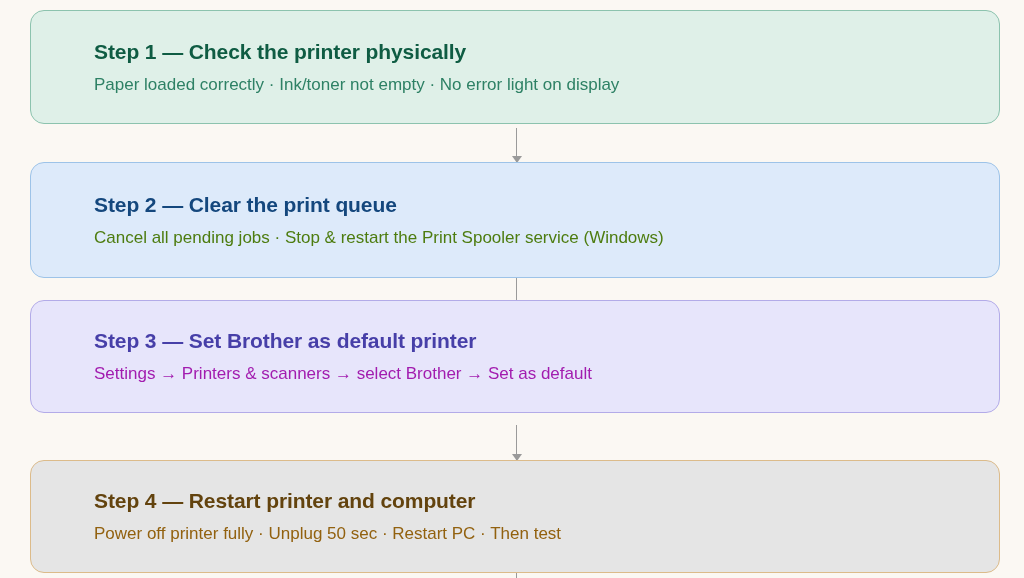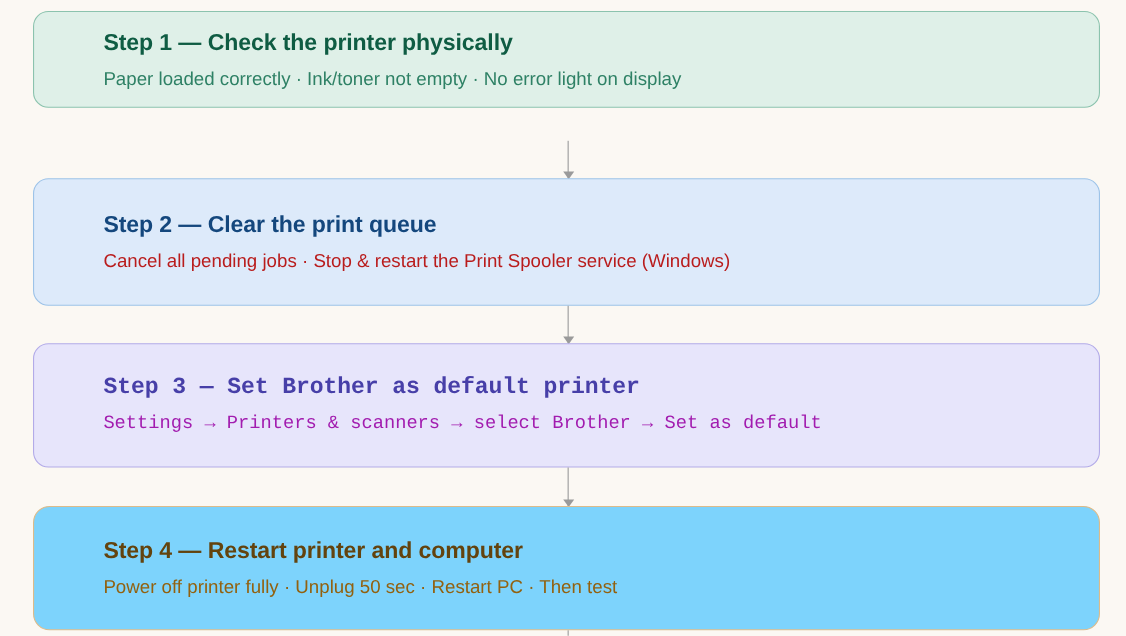--- a/index.html
+++ b/index.html
@@ -46,39 +46,39 @@
 
   .step-desc {
     font-size: 17px;
     font-weight: normal;
     line-height: 1.15;
     margin: 0;
     white-space: nowrap;
   }
 
   
-  #card-1 { top: 10px;  height: 88px; }
+  #card-1 { top: 10px;  height: 114px; }
   #card-2 { top: 162px; height: 116px; }
-  #card-3 { top: 312px; height: 113px; font-family: Liberation Mono, monospace; }
+  #card-3 { top: 300px; height: 113px; }
   #card-4 { top: 460px; height: 113px; }
 
   
   #card-1 { background: #dff0e8; border-color: #8cc3ae; }
   #card-1 .step-title { color: #0f5c43; }
   #card-1 .step-desc  { color: #2e8165; }
 
   #card-2 { background: #ddeafa; border-color: #9dc3e8; }
   #card-2 .step-title { color: #14477d; }
-  #card-2 .step-desc  { color: #b91c1c; }
+  #card-2 .step-desc  { color: #4d7c0f; }
 
   #card-3 { background: #e7e5fb; border-color: #b3abe8; }
   #card-3 .step-title { color: #473fa8; }
   #card-3 .step-desc  { color: #a21caf; }
 
-  #card-4 { background: #7dd3fc; border-color: #dcbb8a; border-radius: 15px; }
+  #card-4 { background: #e5e5e5; border-color: #dcbb8a; }
   #card-4 .step-title { color: #63430e; }
   #card-4 .step-desc  { color: #92610f; }
 
   
   .connector {
     position: absolute;
     left: 511px;
     width: 12px;
     pointer-events: none;
   }

